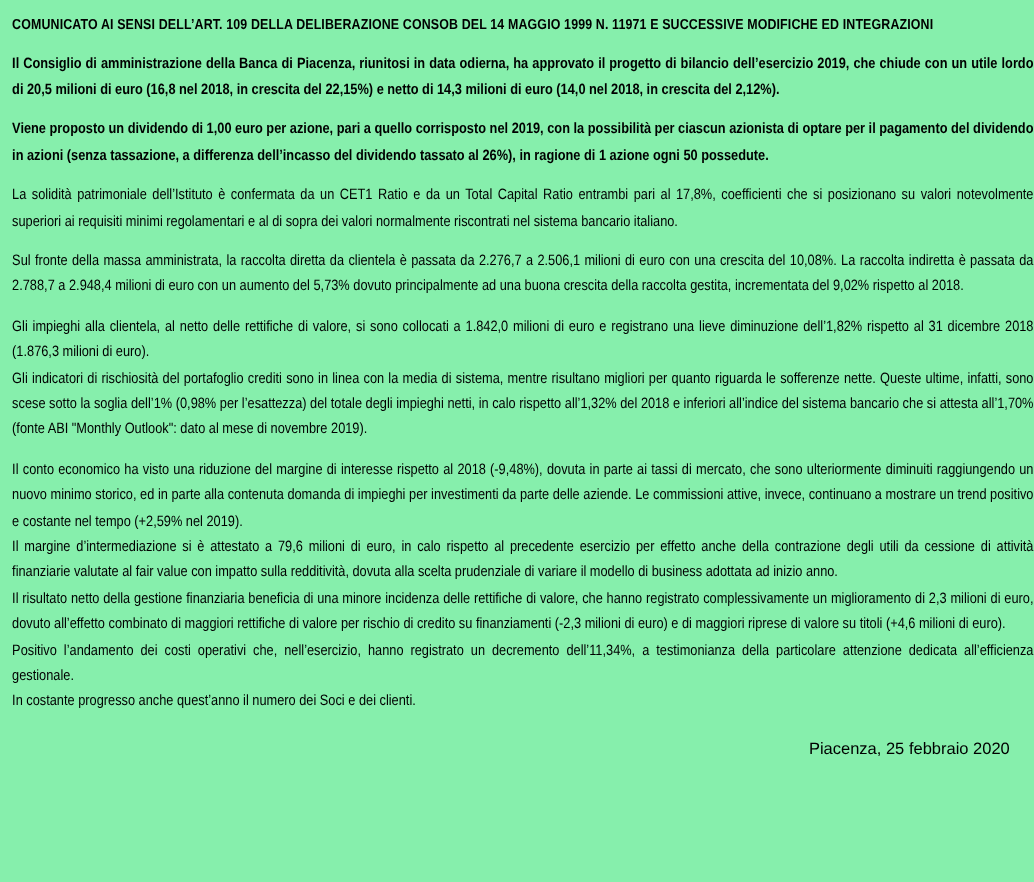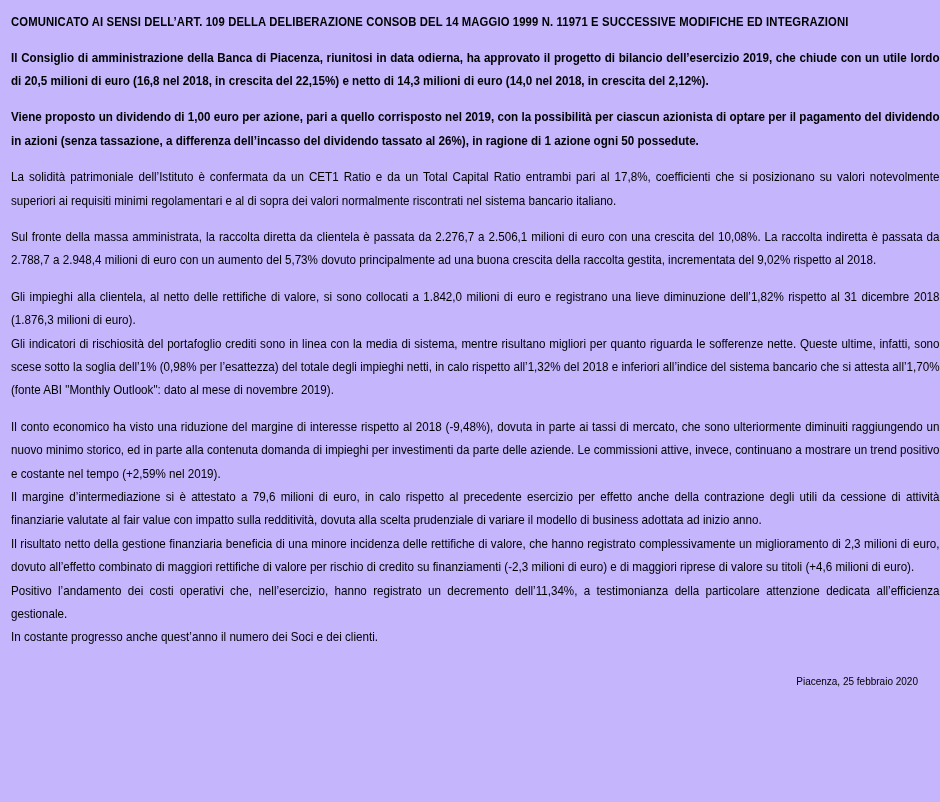--- a/index.html
+++ b/index.html
@@ -14,21 +14,21 @@
     font-family: "Liberation Sans", "DejaVu Sans", sans-serif;
     color: #000000;
     -webkit-font-smoothing: antialiased;
   }
 
   .page {
     box-sizing: border-box;
     width: 940px;
     height: 802px;
     padding: 10px 10px 0 11px;
-    background: #c4b5fd;
+    background: #86efac;
   }
 
   
   .cond {
     font-family: "Liberation Sans", "DejaVu Sans", sans-serif;
     transform: scaleX(0.855);
     transform-origin: left top;
     width: 1086px; 
   }
 
@@ -58,21 +58,21 @@
   }
 
   .signature-wrap {
     margin-top: 22px;
     padding-right: 12px;
     text-align: right;
   }
   .signature {
     display: inline-block;
     font-family: "Liberation Sans", "DejaVu Sans", sans-serif;
-    font-size: 10px;
+    font-size: 15px;
     line-height: 20px;
     font-weight: normal;
     text-align: right;
   }
 </style>
 </head>
 <body>
 
 <div class="page">
 

